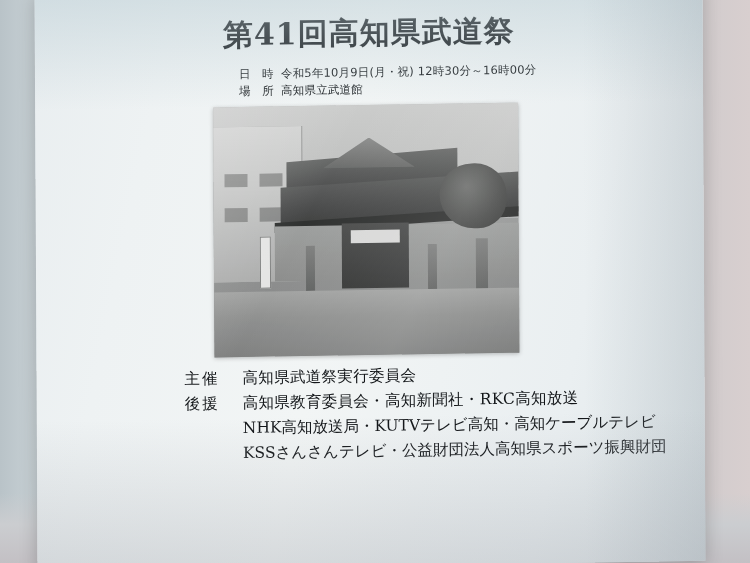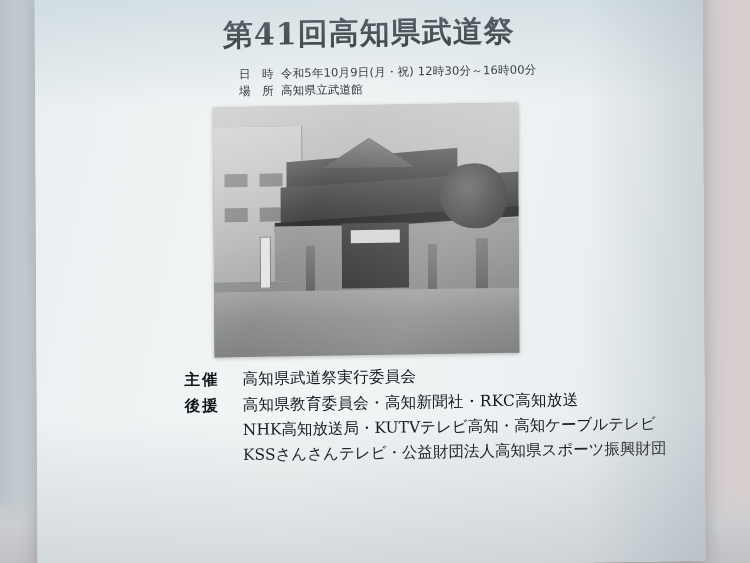--- a/index.html
+++ b/index.html
@@ -217,21 +217,21 @@
     top: 378px;
     left: 148px;
     font-size: 15.5px;
     line-height: 25px;
     color: #121518;
     font-family: "DejaVu Serif", "Liberation Serif", serif;
     white-space: nowrap;
   }
   .credit-row { display: flex; align-items: baseline; }
   .credit-label {
-    font-weight: 700;
+    font-weight: 400;
     letter-spacing: 2px;
     flex: 0 0 58px;
   }
   .credit-text { letter-spacing: 0.3px; }
   .credit-cont { padding-left: 58px; }
 </style>
 </head>
 <body>
 
 <div id="stage">

